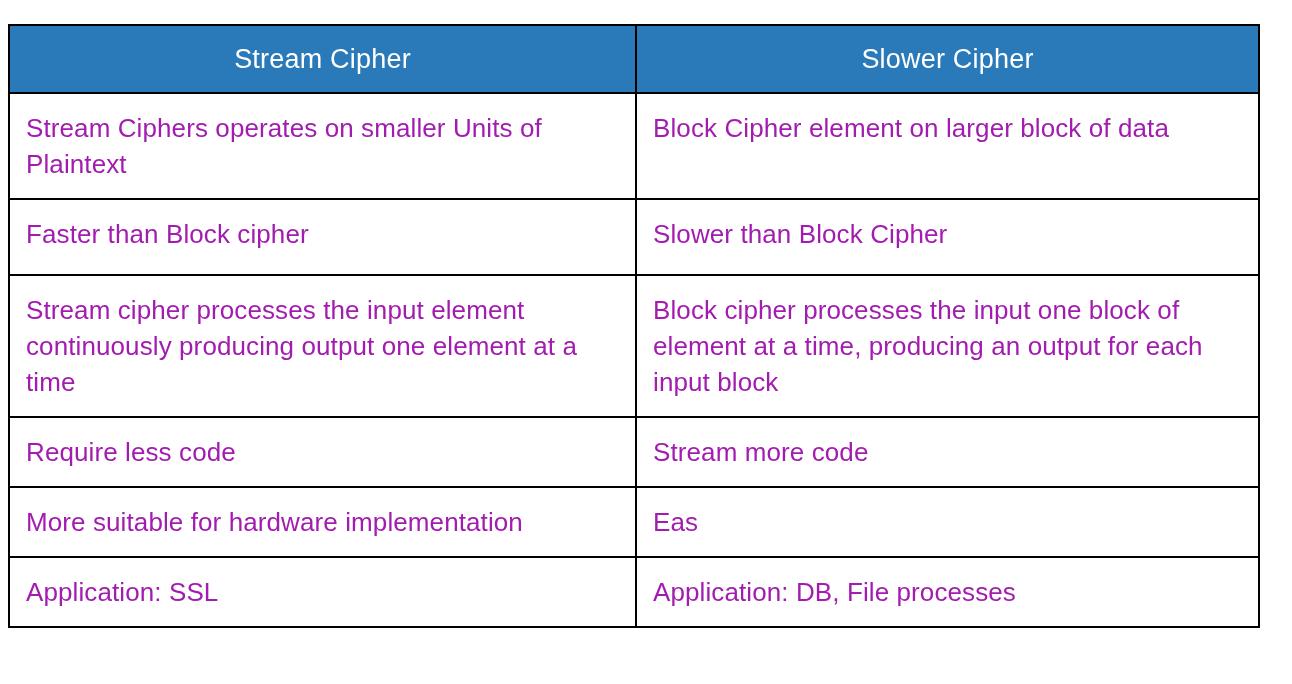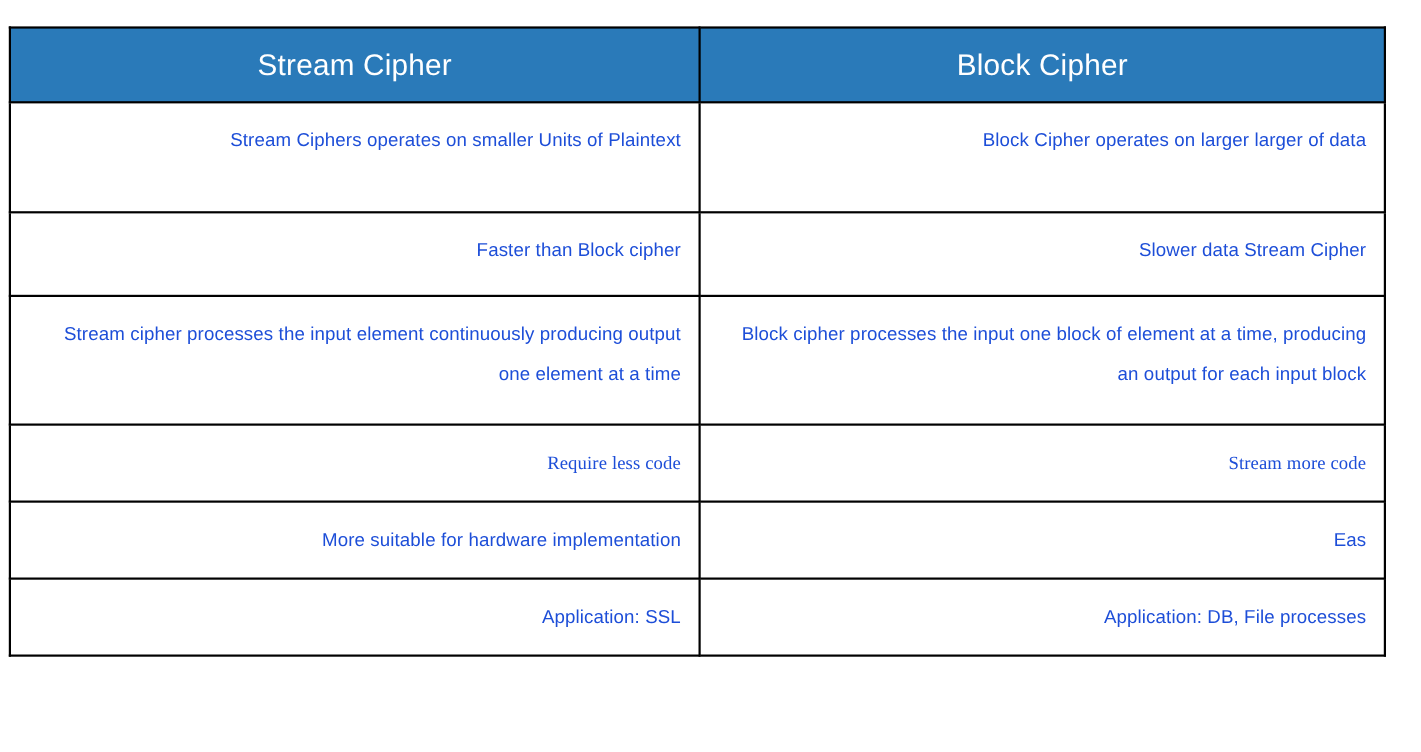--- a/index.html
+++ b/index.html
@@ -49,33 +49,33 @@
     font-size: 27px;
     line-height: 34px;
     text-align: center;
     height: 64px;
     padding: 14px 10px 10px 10px;
     box-sizing: border-box;
     letter-spacing: 0.2px;
   }
 
   tbody td {
-    color: #1d4ed8;
-    font-size: 17px;
+    color: #a21caf;
+    font-size: 26px;
     line-height: 36px;
-    text-align: right;
+    text-align: left;
     padding: 11px 14px 12px 13px;
     box-sizing: border-box;
     letter-spacing: 0.1px;
   }
 
   tbody tr.row-1 td { height: 100px; }
   tbody tr.row-2 td { height: 76px;  }
   tbody tr.row-3 td { height: 117px; }
-  tbody tr.row-4 td { height: 66px; font-family: Liberation Serif, serif;  }
+  tbody tr.row-4 td { height: 66px;  }
   tbody tr.row-5 td { height: 50px; margin-left: 20px;  }
   tbody tr.row-6 td { height: 67px;  }
   tbody tr.row-7 td { height: 53px;  }
 
   .cell-text {
     display: block;
     white-space: pre-wrap;
   }
 </style>
 </head>
@@ -88,42 +88,42 @@
       <col class="col-left">
       <col class="col-right">
     </colgroup>
 
     <thead>
       <tr>
         <th>
           <span class="cell-text">Stream Cipher</span>
         </th>
         <th>
-          <span class="cell-text">Block Cipher</span>
+          <span class="cell-text">Slower Cipher</span>
         </th>
       </tr>
     </thead>
 
     <tbody>
 
       <tr class="row-1">
         <td>
           <span class="cell-text">Stream Ciphers operates on smaller Units of Plaintext</span>
         </td>
         <td>
-          <span class="cell-text">Block Cipher operates on larger larger of data</span>
+          <span class="cell-text">Block Cipher element on larger block of data</span>
         </td>
       </tr>
 
       <tr class="row-2">
         <td>
           <span class="cell-text">Faster than Block cipher</span>
         </td>
         <td>
-          <span class="cell-text">Slower data Stream Cipher</span>
+          <span class="cell-text">Slower than Block Cipher</span>
         </td>
       </tr>
 
       <tr class="row-3">
         <td>
           <span class="cell-text">Stream cipher processes the input element continuously producing output one element at a time</span>
         </td>
         <td>
           <span class="cell-text">Block cipher processes the input one block of element at a time, producing an output for each input block</span>
         </td>

